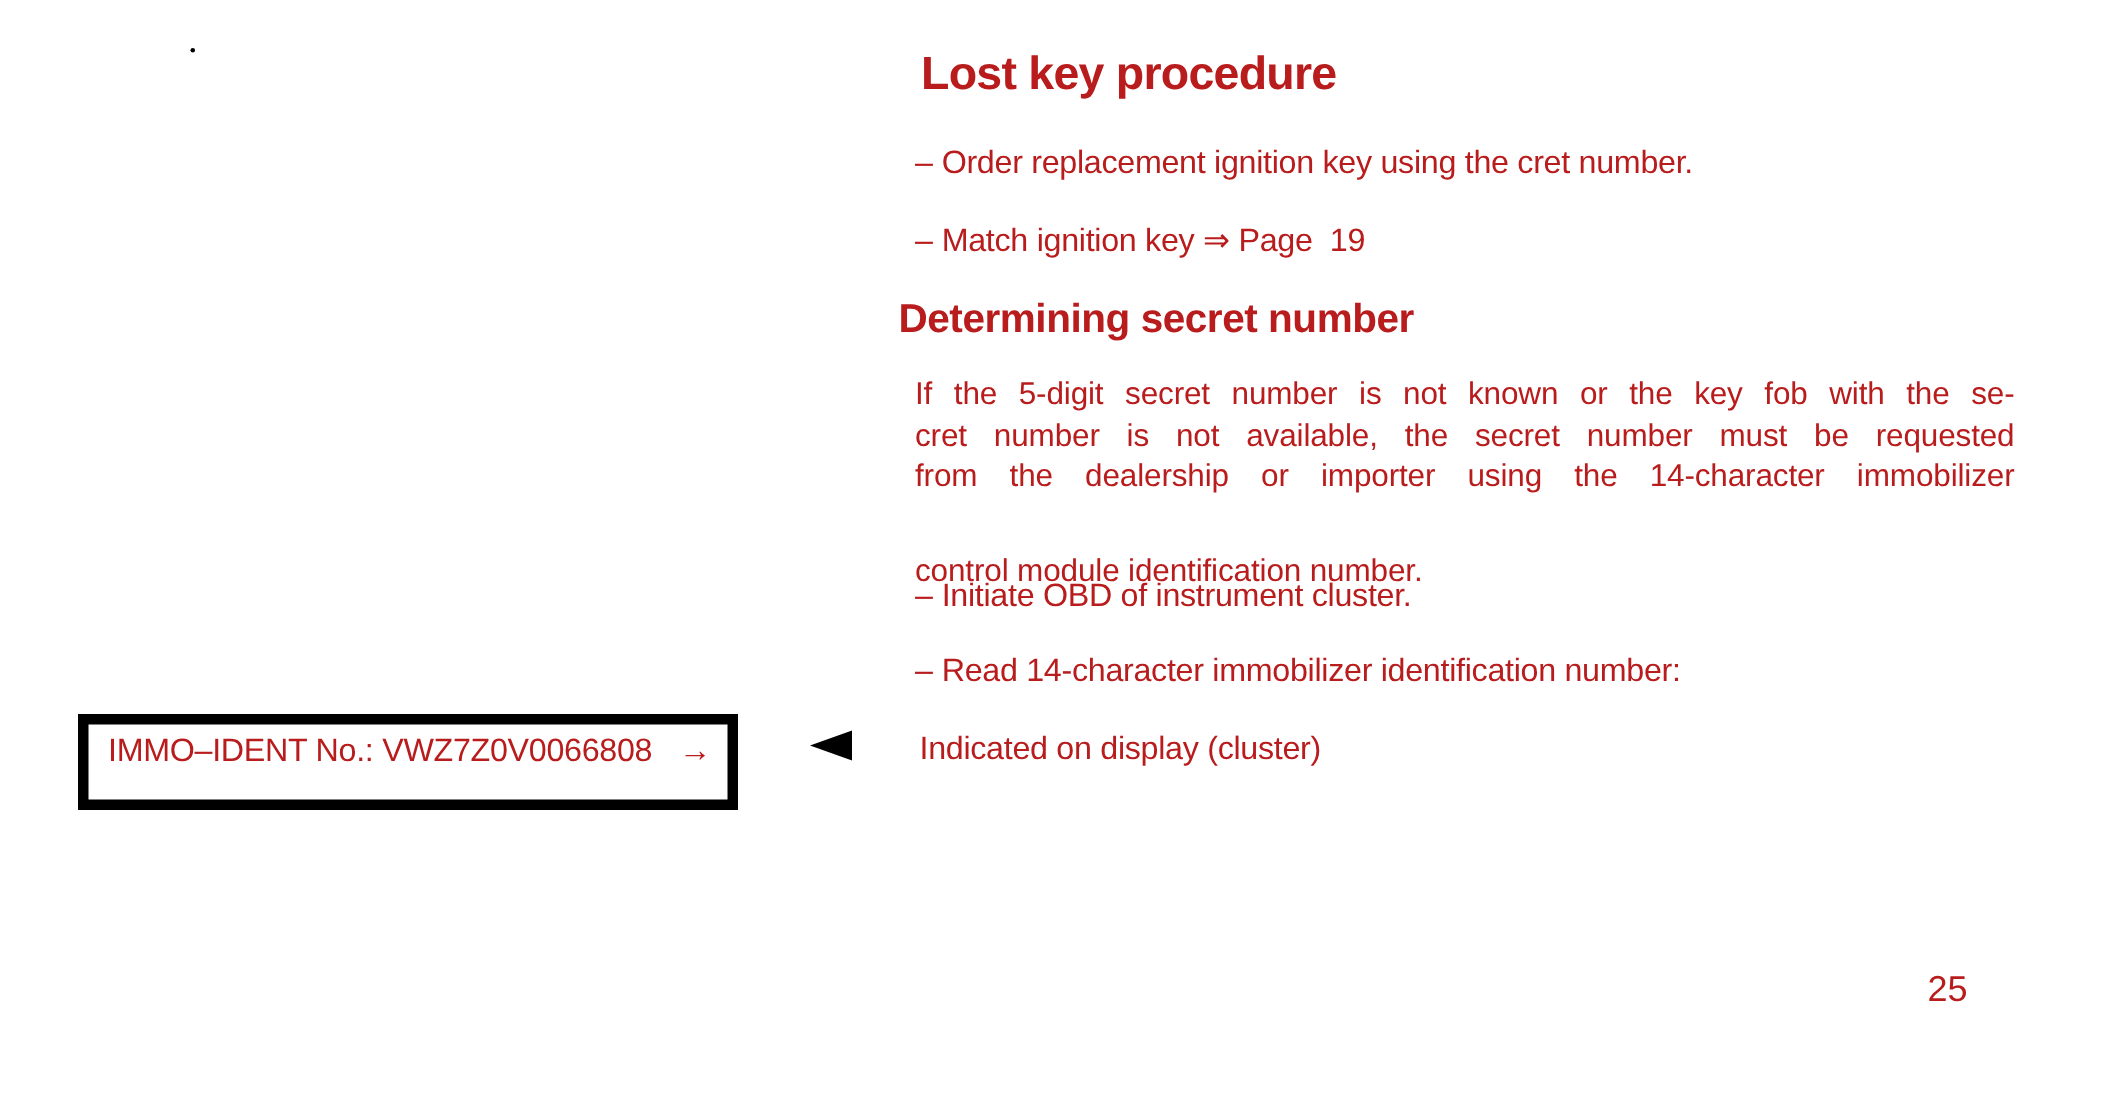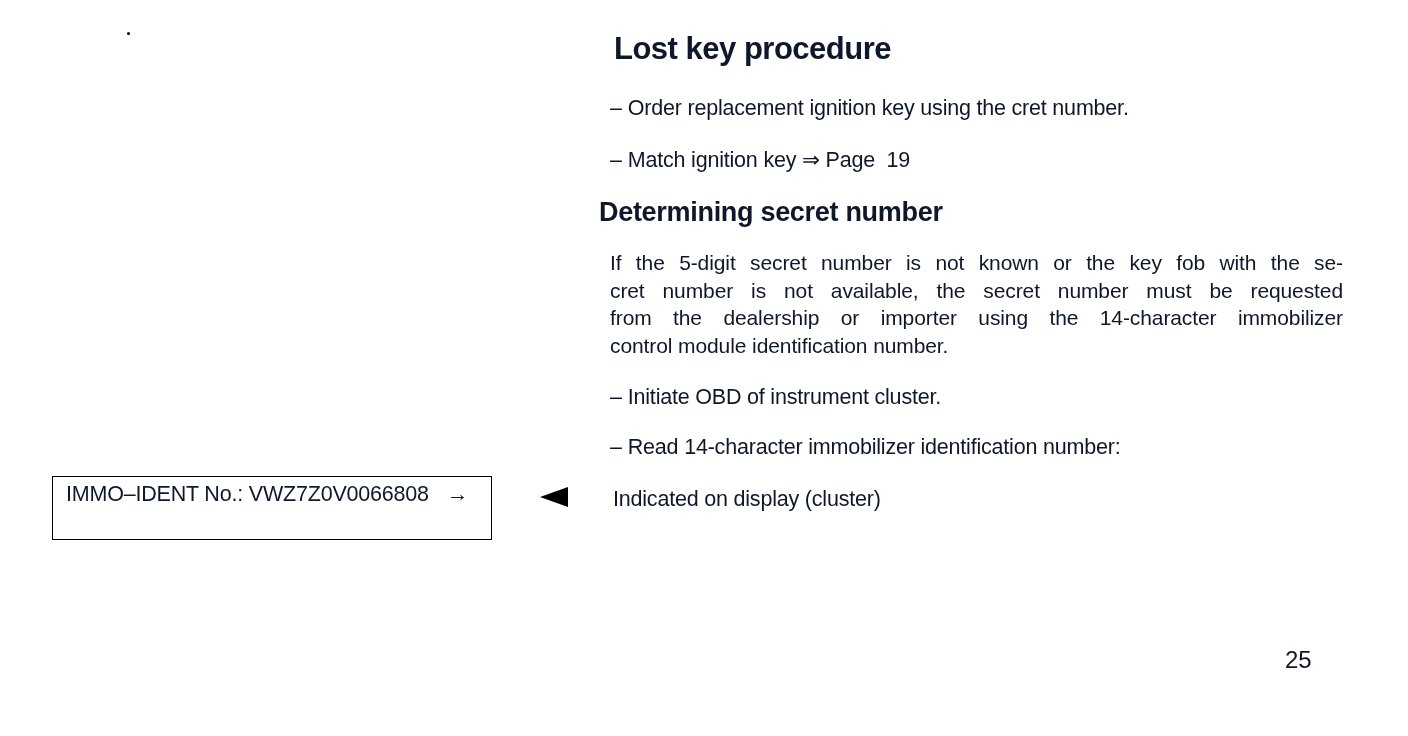--- a/index.html
+++ b/index.html
@@ -5,21 +5,21 @@
   html, body {
     margin: 0;
     padding: 0;
     background: #ffffff;
   }
   .page {
     position: relative;
     width: 1408px;
     height: 736px;
     background: #ffffff;
-    color: #0f172a;
+    color: #b91c1c;
     font-family: "Liberation Sans", sans-serif;
     overflow: hidden;
   }
   .abs { position: absolute; }
 
   .title {
     left: 614px;
     top: 33px;
     font-size: 31px;
     font-weight: bold;
@@ -60,37 +60,37 @@
     width: 733px;
     font-size: 21px;
     line-height: 27.6px;
     letter-spacing: -0.1px;
   }
   .para .jline {
     text-align: justify;
     text-align-last: justify;
     text-justify: inter-word;
   }
-  .para .lline { text-align: left; }
+  .para .lline { text-align: left; margin-top: 35px; }
 
   .note {
     left: 613px;
     top: 486px;
     font-size: 21.5px;
     line-height: 26px;
     letter-spacing: -0.2px;
     white-space: nowrap;
   }
 
   .immo-box {
     left: 52px;
     top: 476px;
     width: 440px;
     height: 64px;
-    border: 1px solid #000000;
+    border: 7px solid #000000;
     box-sizing: border-box;
     padding: 4px 0 0 13px;
     font-size: 21.5px;
     line-height: 26px;
     letter-spacing: -0.2px;
     white-space: nowrap;
   }
   .immo-box .arrow {
     margin-left: 12px;
   }

